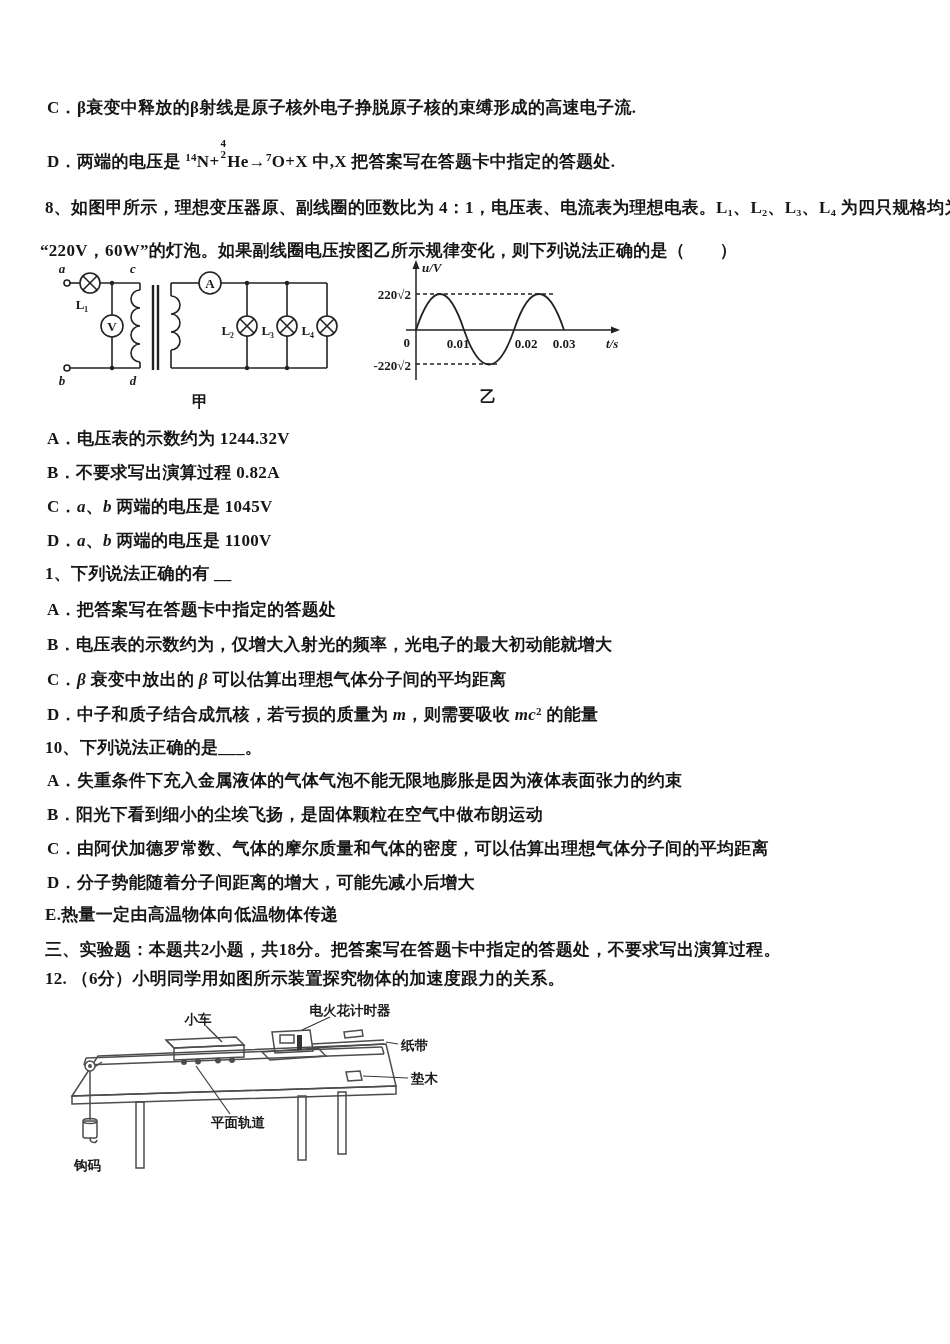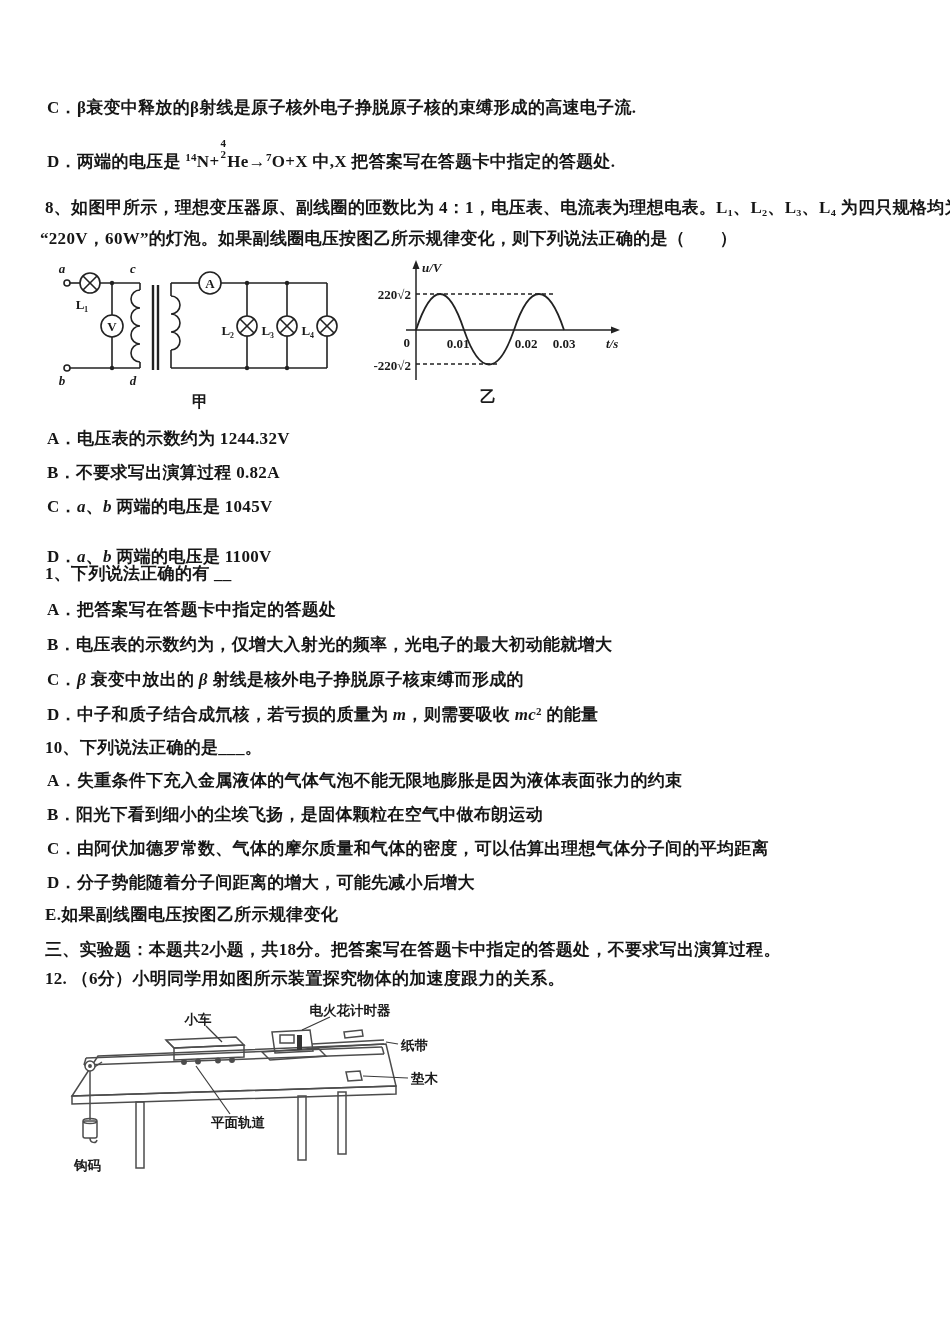--- a/index.html
+++ b/index.html
@@ -31,21 +31,21 @@
 </head>
 <body>
 
 <p class="ln" style="left:47px;top:97px">C．β衰变中释放的β射线是原子核外电子挣脱原子核的束缚形成的高速电子流.</p>
 
 <p class="ln" style="left:47px;top:147px">
   <span>D．两端的电压是 </span><sup class="m">14</sup><span>N+</span><span class="stack"><span>4</span><span>2</span></span><span>He</span><span>→</span><sup class="m">7</sup><span>O+X</span><span> 中,X 把答案写在答题卡中指定的答题处.</span>
 </p>
 
 <p class="ln" style="left:45px;top:197px">8、如图甲所示，理想变压器原、副线圈的匝数比为 4：1，电压表、电流表为理想电表。L₁、L₂、L₃、L₄ 为四只规格均为</p>
-<p class="ln" style="left:40px;top:228px">“220V，60W”的灯泡。如果副线圈电压按图乙所示规律变化，则下列说法正确的是（　　）</p>
+<p class="ln" style="left:40px;top:240px">“220V，60W”的灯泡。如果副线圈电压按图乙所示规律变化，则下列说法正确的是（　　）</p>
 
 <div class="fig" style="left:42px;top:258px">
 <svg width="325" height="152" viewBox="0 0 325 152">
   <g stroke="#222" stroke-width="1.6" fill="none">
 
     <circle cx="25" cy="25" r="3"></circle>
     <circle cx="25" cy="110" r="3"></circle>
 
     <line x1="28" y1="25" x2="38" y2="25"></line>
     <g>
@@ -153,34 +153,34 @@
   <text x="168" y="96" class="num" text-anchor="middle">0.02</text>
   <text x="206" y="96" class="num" text-anchor="middle">0.03</text>
   <text x="248" y="96" class="num ser-it">t/s</text>
   <text x="130" y="150" class="cap" text-anchor="middle">乙</text>
 </svg>
 </div>
 
 <p class="ln" style="left:47px;top:428px">A．电压表的示数约为 1244.32V</p>
 <p class="ln" style="left:47px;top:462px">B．不要求写出演算过程 0.82A</p>
 <p class="ln" style="left:47px;top:496px"><span>C．</span><span class="it">a</span><span>、</span><span class="it">b</span><span> 两端的电压是 1045V</span></p>
-<p class="ln" style="left:47px;top:546px"><span>D．</span><span class="it">a</span><span>、</span><span class="it">b</span><span> 两端的电压是 1100V</span></p>
+<p class="ln" style="left:47px;top:530px"><span>D．</span><span class="it">a</span><span>、</span><span class="it">b</span><span> 两端的电压是 1100V</span></p>
 
 <p class="ln" style="left:45px;top:563px"><span>1、下列说法正确的有 </span><span>__</span></p>
 <p class="ln" style="left:47px;top:599px">A．把答案写在答题卡中指定的答题处</p>
 <p class="ln" style="left:47px;top:634px">B．电压表的示数约为，仅增大入射光的频率，光电子的最大初动能就增大</p>
-<p class="ln" style="left:47px;top:669px"><span>C．</span><span class="it">β</span><span> 衰变中放出的 </span><span class="it">β</span><span> 射线是核外电子挣脱原子核束缚而形成的</span></p>
+<p class="ln" style="left:47px;top:669px"><span>C．</span><span class="it">β</span><span> 衰变中放出的 </span><span class="it">β</span><span> 可以估算出理想气体分子间的平均距离</span></p>
 <p class="ln" style="left:47px;top:704px"><span>D．中子和质子结合成氘核，若亏损的质量为 </span><span class="it">m</span><span>，则需要吸收 </span><span class="it">mc</span><sup class="s">2</sup><span> 的能量</span></p>
 
 <p class="ln" style="left:45px;top:737px"><span>10、下列说法正确的是</span><span>___</span><span>。</span></p>
 <p class="ln" style="left:47px;top:770px">A．失重条件下充入金属液体的气体气泡不能无限地膨胀是因为液体表面张力的约束</p>
 <p class="ln" style="left:47px;top:804px">B．阳光下看到细小的尘埃飞扬，是固体颗粒在空气中做布朗运动</p>
 <p class="ln" style="left:47px;top:838px">C．由阿伏加德罗常数、气体的摩尔质量和气体的密度，可以估算出理想气体分子间的平均距离</p>
 <p class="ln" style="left:47px;top:872px">D．分子势能随着分子间距离的增大，可能先减小后增大</p>
-<p class="ln" style="left:45px;top:904px">E.如果副线圈电压按图乙所示规律变化</p>
+<p class="ln" style="left:45px;top:904px">E.热量一定由高温物体向低温物体传递</p>
 
 <p class="ln" style="left:45px;top:939px">三、实验题：本题共2小题，共18分。把答案写在答题卡中指定的答题处，不要求写出演算过程。</p>
 <p class="ln" style="left:45px;top:968px">12. （6分）小明同学用如图所示装置探究物体的加速度跟力的关系。</p>
 
 <div class="fig" style="left:50px;top:1002px">
 <svg width="412" height="180" viewBox="0 0 412 180">
   <g stroke="#4c4c4c" stroke-width="1.5" fill="none">
 
     <g>
       <polygon points="48,54 336,42 346,84 22,94"></polygon>

